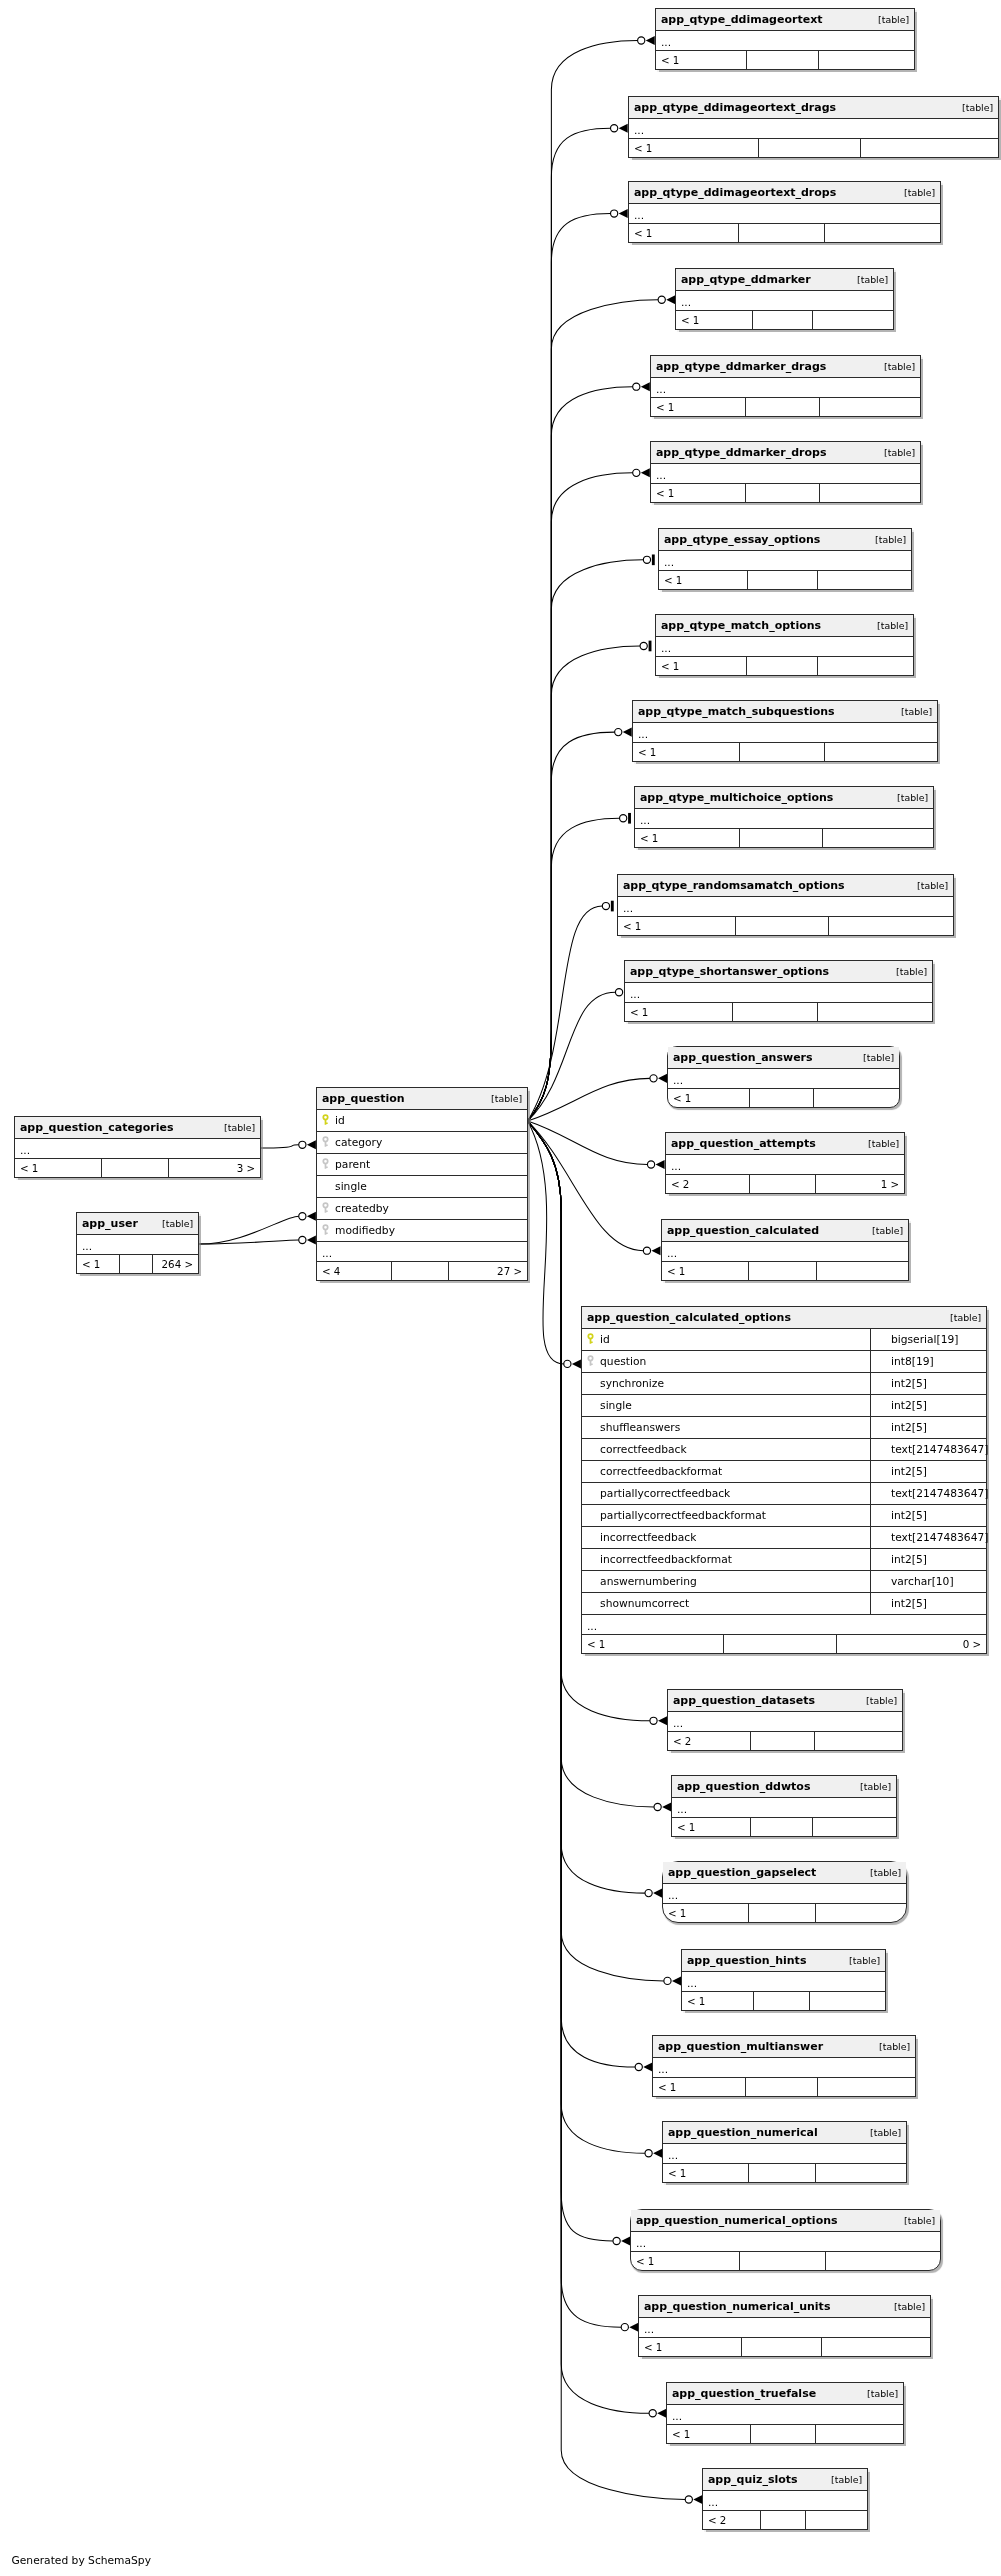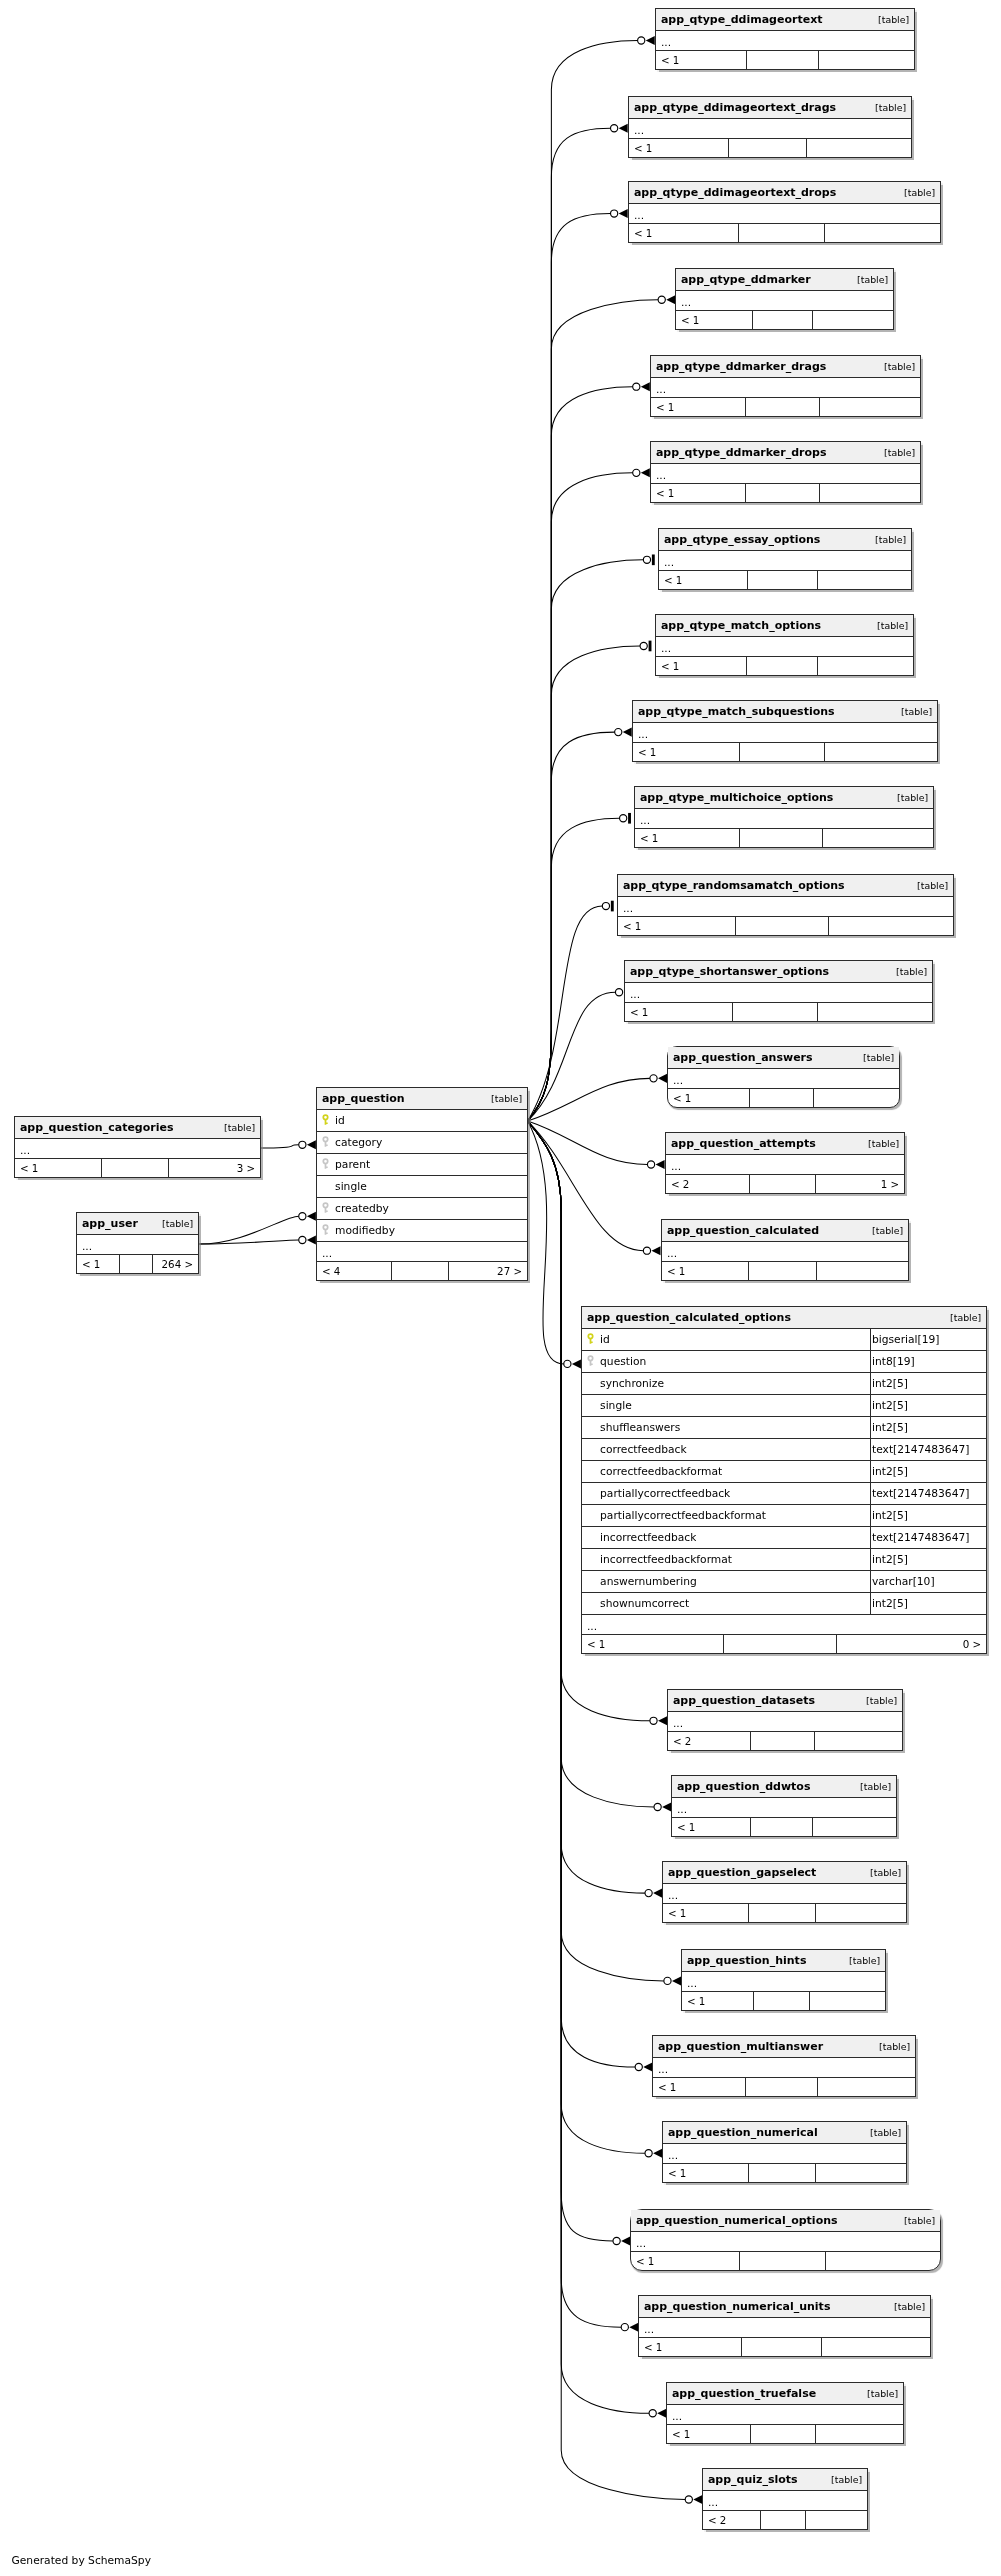--- a/index.html
+++ b/index.html
@@ -10,21 +10,21 @@
        box-shadow:1.6px 1.6px 0.8px rgba(130,130,130,.6);box-sizing:border-box;font-size:10.7px;}
   .hd{background:#f0f0f0;border-bottom:1.6px solid #2b2b2b;display:flex;
       justify-content:space-between;align-items:center;padding:0 4.9px;height:20.5px;}
   .hd .nm{font-weight:bold;font-size:11px;white-space:nowrap;}
   .hd .badge{font-weight:normal;font-size:9.4px;margin-left:8.2px;white-space:nowrap;}
   .colrow{display:flex;align-items:center;height:22px;border-bottom:1.2px solid #2b2b2b;
           padding-left:4.1px;box-sizing:border-box;}
   .colrow .keyspot{width:10.7px;flex:0 0 10.7px;display:flex;align-items:center;}
   .colrow .cname{padding-left:3.3px;white-space:nowrap;overflow:hidden;}
   .colrow .ctype{margin-left:auto;border-left:1.2px solid #2b2b2b;width:116px;flex:0 0 116px;
-                 align-self:stretch;display:flex;align-items:center;padding-left:1px;
+                 align-self:stretch;display:flex;align-items:center;padding-left:20px;
                  white-space:nowrap;box-sizing:border-box;}
   .dots{height:19px;border-bottom:1.6px solid #2b2b2b;padding-left:4.9px;
         display:flex;align-items:flex-end;line-height:14px;font-size:10.7px;}
   .stats{display:flex;height:18px;font-size:10.3px;}
   .stats .c{box-sizing:border-box;display:flex;align-items:center;padding:0 4.9px;}
   .stats .c.l{width:35%;}
   .stats .c.m{width:28%;border-left:1.2px solid #2b2b2b;border-right:1.2px solid #2b2b2b;}
   .stats .c.r{width:37%;justify-content:flex-end;}
   #footer{position:absolute;left:11.5px;top:2554px;font-size:10.7px;}
 </style>
@@ -299,21 +299,21 @@
      <span class="nm">app_qtype_ddimageortext</span>
      <span class="badge">[table]</span>
         </div>
         <div class="dots">...</div>
         <div class="stats">
      <span class="c l">&lt; 1</span>
      <span class="c m"></span>
      <span class="c r"></span>
         </div>
       </div>
-      <div class="tbl" style="left: 628px; top: 96px; width: 284px;">
+      <div class="tbl" style="left: 628px; top: 96px; width: 371px;">
         <div class="hd">
      <span class="nm">app_qtype_ddimageortext_drags</span>
      <span class="badge">[table]</span>
         </div>
         <div class="dots">...</div>
         <div class="stats">
      <span class="c l">&lt; 1</span>
      <span class="c m"></span>
      <span class="c r"></span>
         </div>
@@ -491,21 +491,21 @@
      <span class="nm">app_question_ddwtos</span>
      <span class="badge">[table]</span>
         </div>
         <div class="dots">...</div>
         <div class="stats">
      <span class="c l">&lt; 1</span>
      <span class="c m"></span>
      <span class="c r"></span>
         </div>
       </div>
-      <div class="tbl" style="left: 662px; top: 1861px; width: 245px;">
+      <div class="tbl" style="left: 662px; top: 1861px; width: 245px; border-radius: 16px;">
         <div class="hd">
      <span class="nm">app_question_gapselect</span>
      <span class="badge">[table]</span>
         </div>
         <div class="dots">...</div>
         <div class="stats">
      <span class="c l">&lt; 1</span>
      <span class="c m"></span>
      <span class="c r"></span>
         </div>

